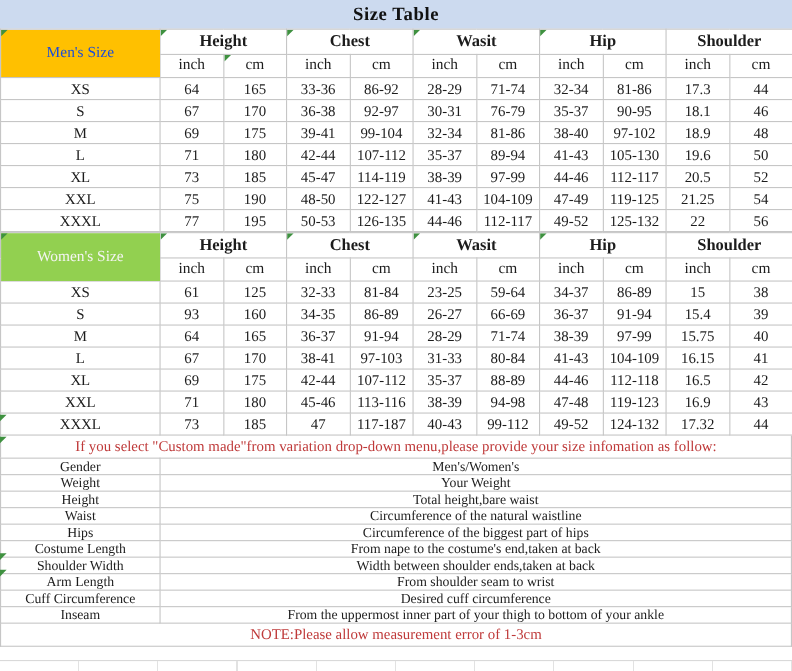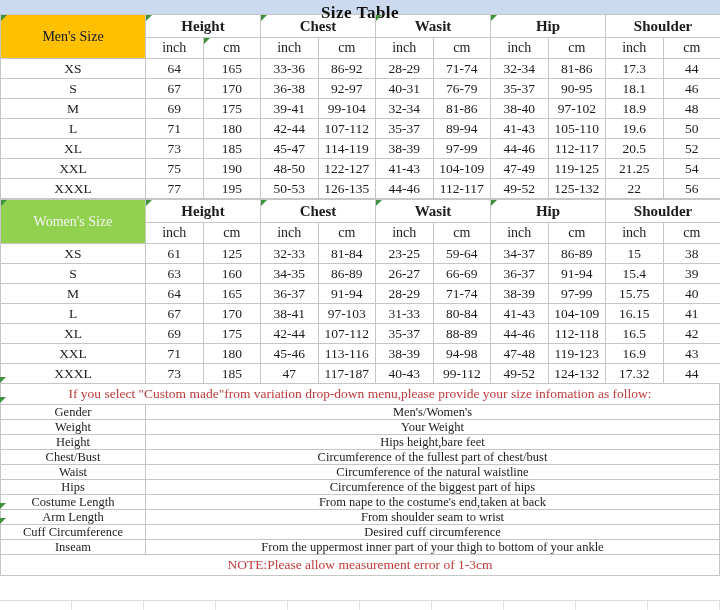--- a/index.html
+++ b/index.html
@@ -5,21 +5,21 @@
   html,body{margin:0;padding:0;background:#fff;}
   .sheet{
     position:relative;
     width:720px;height:610px;
     background:#fff;
     font-family:"Liberation Serif","DejaVu Serif",serif;
     color:#1c1c1c;
     overflow:hidden;
   }
   .title-bar{
-    height:14px;line-height:25px;
+    height:26px;line-height:25px;
     background:var(--title_bg,#ccdaef);
     text-align:center;
     font-size:17px;font-weight:bold;color:#111;
     letter-spacing:0.5px;
   }
   table{border-collapse:collapse;table-layout:fixed;width:720px;}
   td,th{
     border:1px solid #c6c6c6;
     padding:0;margin:0;
     text-align:center;vertical-align:middle;
@@ -28,21 +28,21 @@
     position:relative;
   }
   
   .size-table col.c-label{width:145px;}
   .size-table col.c-val{width:57.5px;}
   .size-table th.group{height:22px;font-size:15px;font-weight:bold;line-height:22px;}
   .size-table td.unit{height:20px;font-size:14px;line-height:20px;}
   .size-table tbody tr{height:19px;}
   .size-table tbody td{font-size:13.5px;line-height:19px;}
   th.size-label{font-size:14px;font-weight:normal;}
-  th.size-label.mens{background:var(--mens_bg,#ffc000);color:#0f172a;}
+  th.size-label.mens{background:var(--mens_bg,#ffc000);color:#1d4ed8;}
   th.size-label.womens{background:var(--womens_bg,#92d050);color:#f4f4f2;}
   
   .red-row{
     height:20px;line-height:20px;
     text-align:center;
     color:var(--red_text,#bf3a3a);
     font-size:13.5px;
     border-left:1px solid #c6c6c6;border-right:1px solid #c6c6c6;
   }
   .note-row{
@@ -124,21 +124,21 @@
           <td>81-86</td>
           <td>17.3</td>
           <td>44</td>
         </tr>
         <tr>
           <td>S</td>
           <td>67</td>
           <td>170</td>
           <td>36-38</td>
           <td>92-97</td>
-          <td>40-31</td>
+          <td>30-31</td>
           <td>76-79</td>
           <td>35-37</td>
           <td>90-95</td>
           <td>18.1</td>
           <td>46</td>
         </tr>
         <tr>
           <td>M</td>
           <td>69</td>
           <td>175</td>
@@ -153,21 +153,21 @@
         </tr>
         <tr>
           <td>L</td>
           <td>71</td>
           <td>180</td>
           <td>42-44</td>
           <td>107-112</td>
           <td>35-37</td>
           <td>89-94</td>
           <td>41-43</td>
-          <td>105-110</td>
+          <td>105-130</td>
           <td>19.6</td>
           <td>50</td>
         </tr>
         <tr>
           <td>XL</td>
           <td>73</td>
           <td>185</td>
           <td>45-47</td>
           <td>114-119</td>
           <td>38-39</td>
@@ -251,21 +251,21 @@
           <td>81-84</td>
           <td>23-25</td>
           <td>59-64</td>
           <td>34-37</td>
           <td>86-89</td>
           <td>15</td>
           <td>38</td>
         </tr>
         <tr>
           <td>S</td>
-          <td>63</td>
+          <td>93</td>
           <td>160</td>
           <td>34-35</td>
           <td>86-89</td>
           <td>26-27</td>
           <td>66-69</td>
           <td>36-37</td>
           <td>91-94</td>
           <td>15.4</td>
           <td>39</td>
         </tr>
@@ -348,37 +348,37 @@
         <tr>
           <td>Gender</td>
           <td>Men's/Women's</td>
         </tr>
         <tr>
           <td>Weight</td>
           <td>Your Weight</td>
         </tr>
         <tr>
           <td>Height</td>
-          <td>Hips height,bare feet</td>
-        </tr>
-        <tr>
-          <td>Chest/Bust</td>
-          <td>Circumference of the fullest part of chest/bust</td>
+          <td>Total height,bare waist</td>
         </tr>
         <tr>
           <td>Waist</td>
           <td>Circumference of the natural waistline</td>
         </tr>
         <tr>
           <td>Hips</td>
           <td>Circumference of the biggest part of hips</td>
         </tr>
         <tr>
           <td>Costume Length</td>
           <td>From nape to the costume's end,taken at back</td>
+        </tr>
+        <tr>
+          <td>Shoulder Width</td>
+          <td>Width between shoulder ends,taken at back</td>
         </tr>
         <tr>
           <td>Arm Length</td>
           <td>From shoulder seam to wrist</td>
         </tr>
         <tr>
           <td>Cuff Circumference</td>
           <td>Desired cuff circumference</td>
         </tr>
         <tr>

